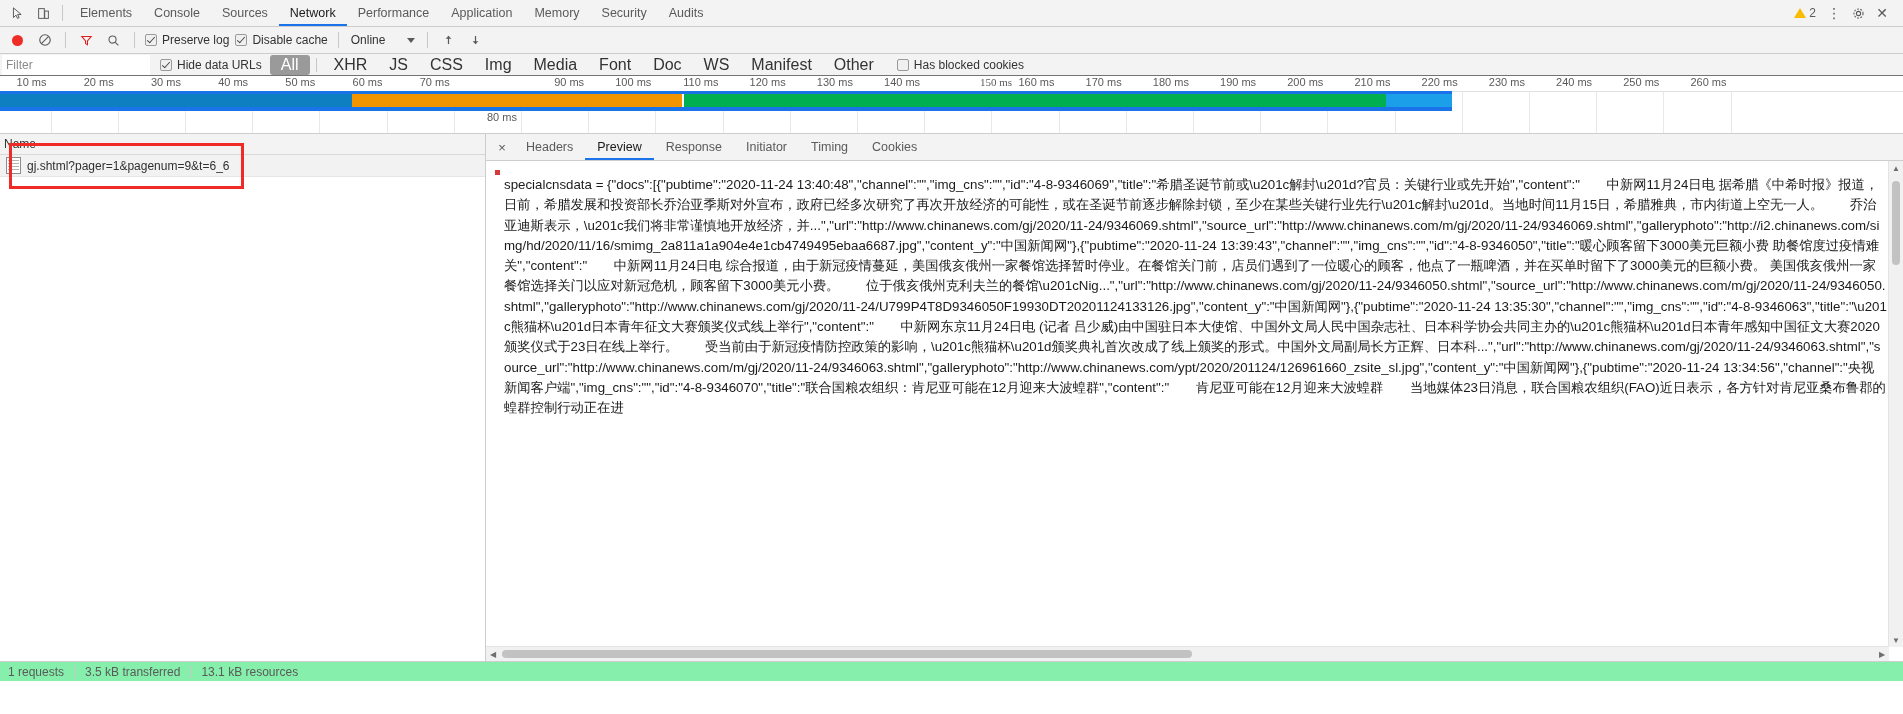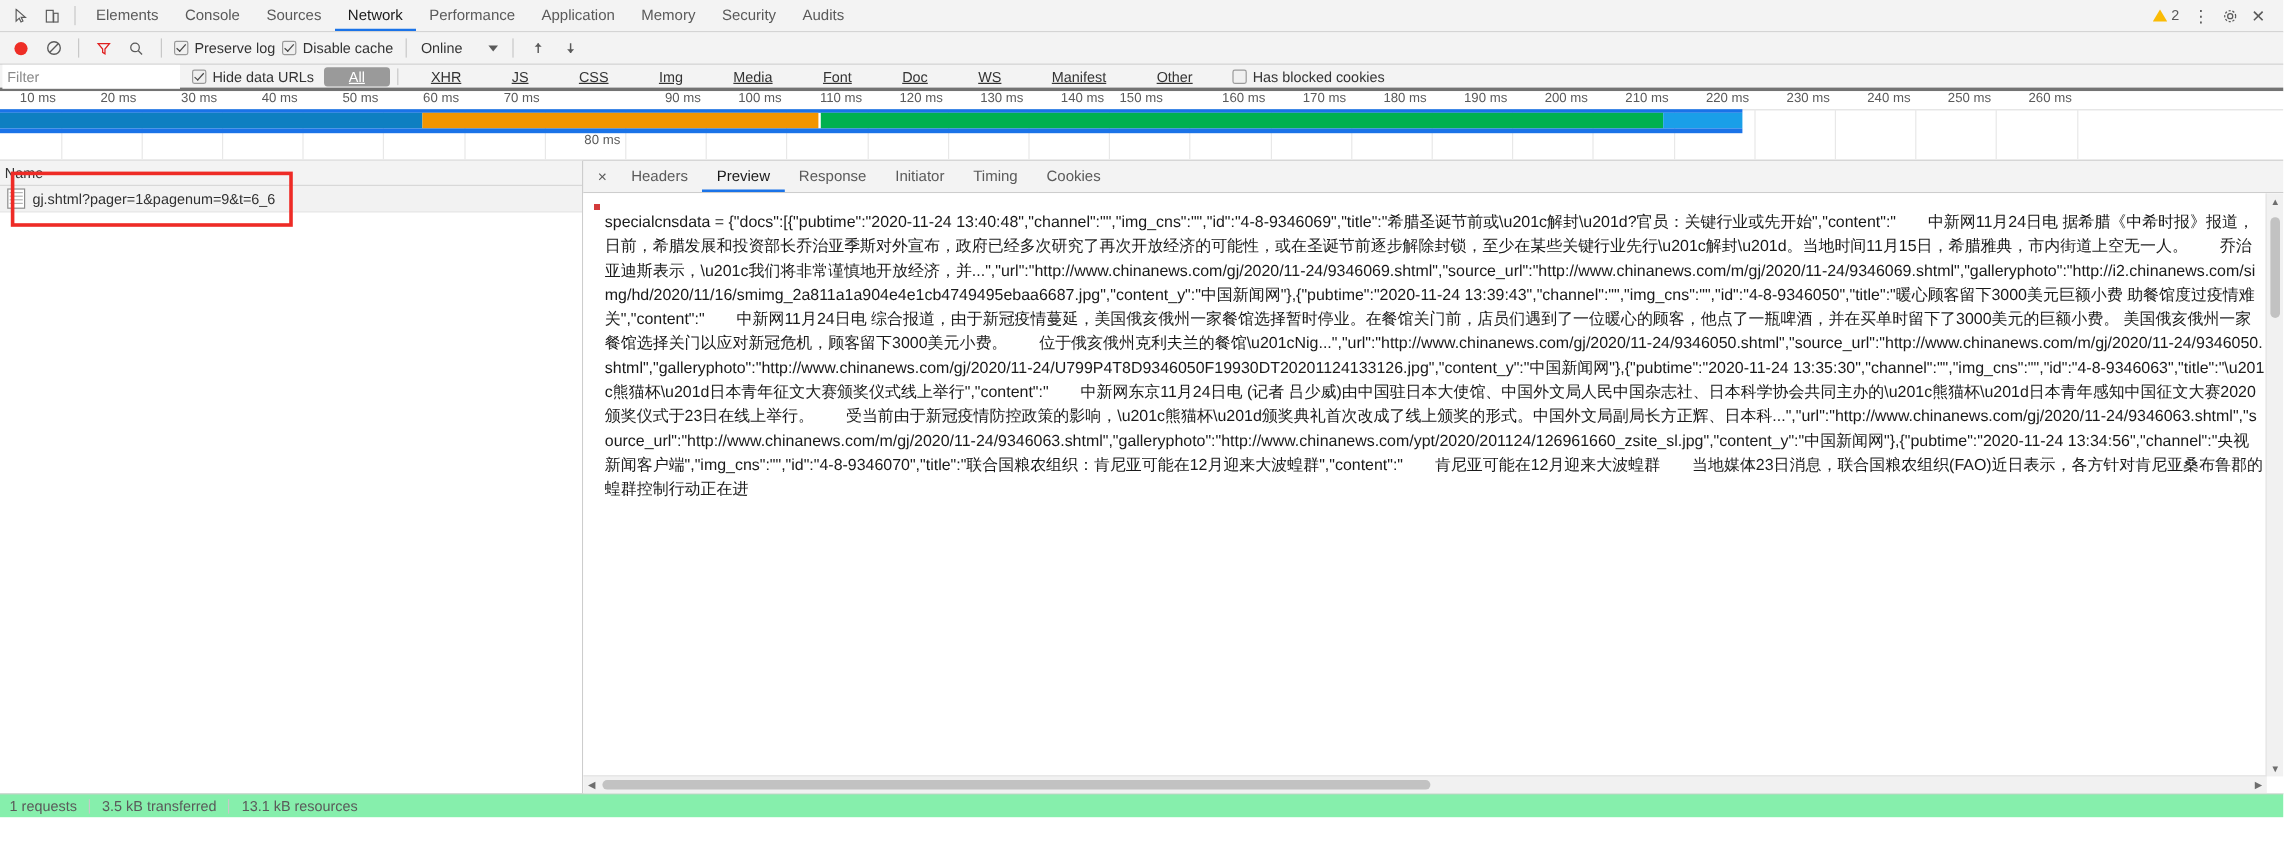--- a/index.html
+++ b/index.html
@@ -150,47 +150,46 @@
     border-right: 4px solid transparent;
     border-top: 5px solid #5a5a5a;
   }
 
   
   .filter-bar {
     display: flex;
     align-items: center;
     height: 22px;
     background: #f3f3f3;
-    border-bottom: 3px solid #737373;
+    border-bottom: 1px solid #737373;
     box-sizing: border-box;
     font-size: 12px;
     color: #333;
   }
   .filter-input {
     width: 148px;
     height: 20px;
     margin-left: 2px;
     border: none;
     background: #ffffff;
     font-size: 12px;
     color: #303030;
     font-family: "Liberation Sans", sans-serif;
     padding: 0 4px;
     box-sizing: border-box;
     outline: none;
   }
   .filter-input::placeholder { color: #8a8a8a; }
   .ftypes { display: flex; align-items: center; gap: 0px; }
   .ftype {
-    padding: 1px 21px;
-    font-size: 12px;
+    padding: 1px 11px;
+    font-size: 16px;
     color: #333;
     white-space: nowrap;
     border-radius: 3px;
-    text-decoration: underline;
   }
   .ftype.sel {
     background: #9a9a9a;
     color: #ffffff;
   }
   .fsep { width: 1px; height: 14px; background: #c8c8c8; margin: 0 6px; }
 
   
   .overview {
     position: relative;
@@ -552,21 +551,21 @@
         <span class="tick" style="left: 319.3px;">50 ms</span>
         <span class="tick" style="left: 386.5px;">60 ms</span>
         <span class="tick" style="left: 453.7px;">70 ms</span>
         <span class="tick" style="left: 520.9px; margin-top: 35px;">80 ms</span>
         <span class="tick" style="left: 588.1px;">90 ms</span>
         <span class="tick" style="left: 655.3px;">100 ms</span>
         <span class="tick" style="left: 722.5px;">110 ms</span>
         <span class="tick" style="left: 789.7px;">120 ms</span>
         <span class="tick" style="left: 856.9px;">130 ms</span>
         <span class="tick" style="left: 924.1px;">140 ms</span>
-        <span class="tick" style="left: 973px;">150 ms</span>
+        <span class="tick" style="left: 1016px; font-family: Liberation Serif, serif;">150 ms</span>
         <span class="tick" style="left: 1058.5px;">160 ms</span>
         <span class="tick" style="left: 1125.7px;">170 ms</span>
         <span class="tick" style="left: 1192.9px;">180 ms</span>
         <span class="tick" style="left: 1260.1px;">190 ms</span>
         <span class="tick" style="left: 1327.3px;">200 ms</span>
         <span class="tick" style="left: 1394.5px; text-align: right;">210 ms</span>
         <span class="tick" style="left: 1461.7px;">220 ms</span>
         <span class="tick" style="left: 1528.9px;">230 ms</span>
         <span class="tick" style="left: 1596.1px;">240 ms</span>
         <span class="tick" style="left: 1663.3px;">250 ms</span>

